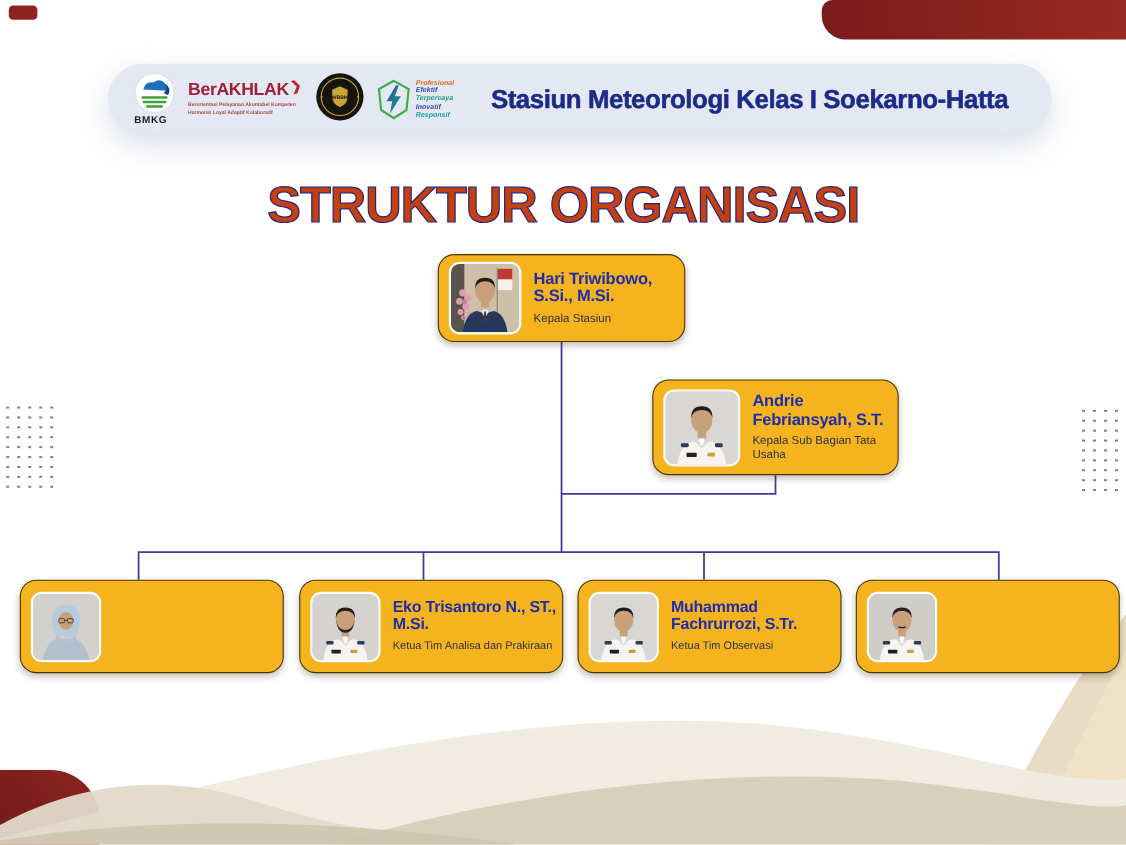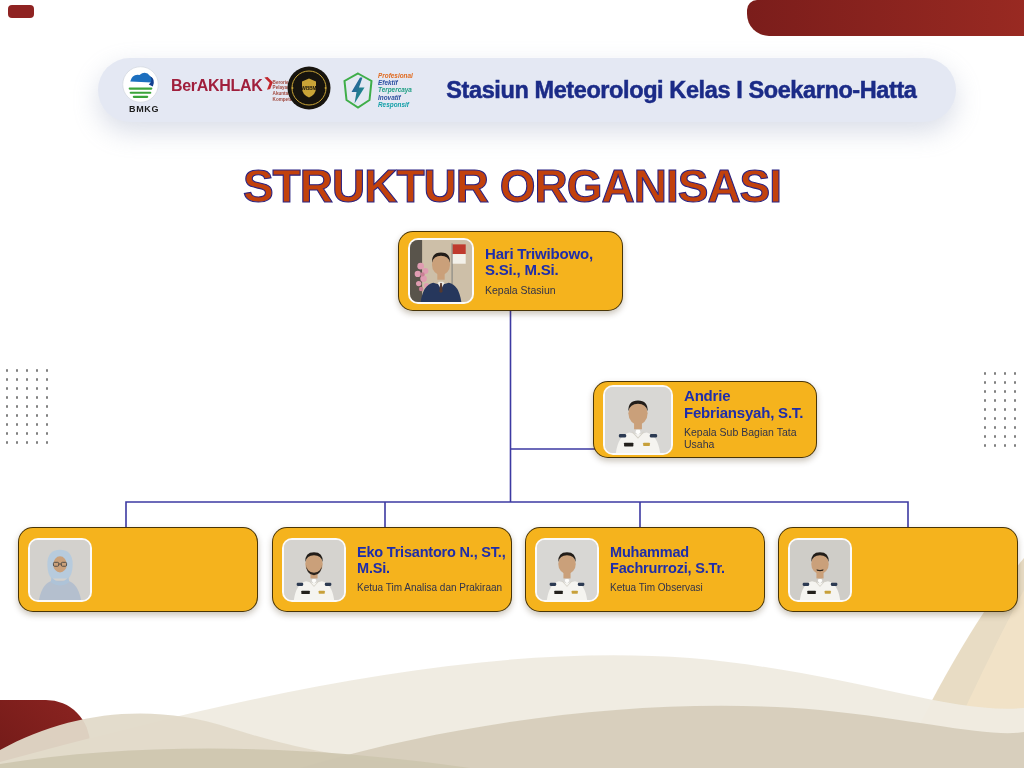--- a/index.html
+++ b/index.html
@@ -21,23 +21,23 @@
   .dots-left{left:2px;top:366px;}
   .dots-right{left:980px;top:369px;}
 
   
   .waves{position:absolute;left:0;top:550px;width:1024px;height:218px;}
 
   
   .pill{position:absolute;left:98px;top:58px;width:858px;height:64px;border-radius:32px;
         background:#e4e8f3;box-shadow:0 10px 26px rgba(140,152,185,.32);
         display:flex;align-items:center;padding:0 18px 0 24px;box-sizing:border-box;gap:12px;}
-  .bmkg{display:flex;flex-direction:column;align-items:flex-end;flex:none;}
+  .bmkg{display:flex;flex-direction:column;align-items:flex-start;flex:none;}
   .bmkg-label{font-size:9px;font-weight:bold;color:#1c1c1c;letter-spacing:.6px;margin-top:1px;}
-  .berakhlak{display:flex;flex-direction:row;flex:none;width:104px;line-height:1;}
+  .berakhlak{display:flex;flex-direction:column;flex:none;width:104px;line-height:1;}
   .berakhlak-top{display:flex;align-items:flex-start;}
   .berakhlak-title{font-size:16px;font-weight:bold;color:#a01f3c;letter-spacing:-.3px;}
   .berakhlak-arrow{color:#c1272d;font-size:12px;font-weight:bold;transform:translate(1px,-2px) rotate(-12deg);}
   .berakhlak-sub{font-size:4.6px;color:#a1493f;line-height:1.25;margin-top:2px;font-weight:bold;}
   .wbbm{flex:none;}
   .values{display:flex;align-items:center;gap:5px;flex:none;}
   .values-text{display:flex;flex-direction:column;line-height:1.12;font-weight:bold;font-style:italic;font-size:6.4px;}
   .cv-0{color:#e06a1f}.cv-1{color:#2b4fa2}.cv-2{color:#1d9e83}.cv-3{color:#30509f}.cv-4{color:#14a0a8}
   .header-title{flex:1;text-align:center;font-size:23.5px;font-weight:bold;color:#1b2b87;
                 letter-spacing:-.4px;-webkit-text-stroke:.5px #1b2b87;white-space:nowrap;}
@@ -58,21 +58,21 @@
   .photo{flex:none;border-radius:10px;overflow:hidden;border:2px solid rgba(255,255,255,.9);
          background:#d6d4d1;}
   .photo svg{display:block;}
   .p62{width:62px;height:62px;} .p66{width:66px;height:66px;} .p60{width:60px;height:60px;}
   .info{display:flex;flex-direction:column;}
   .name{font-weight:bold;color:#1e2dab;font-size:15px;line-height:1.08;letter-spacing:-.2px;}
   .role{color:#30324a;font-size:10.5px;line-height:1.18;margin-top:5px;}
   .team .name{font-size:14.5px;} .team .role{font-size:10px;}
 
   #card-root{left:398px;top:231px;width:225px;height:80px;}
-  #card-deputy{left:593px;top:345px;width:224px;height:77px;margin-top:36px;}
+  #card-deputy{left:593px;top:345px;width:224px;height:87px;}
   #card-t0{left:18px;top:527px;width:240px;height:85px;}
   #card-t1{left:272px;top:527px;width:240px;height:85px;justify-content:space-between;}
   #card-t2{left:525px;top:527px;width:240px;height:85px;}
   #card-t3{left:778px;top:527px;width:240px;height:85px;}
 </style>
 </head>
 <body>
 
 <div id="canvas">
 

